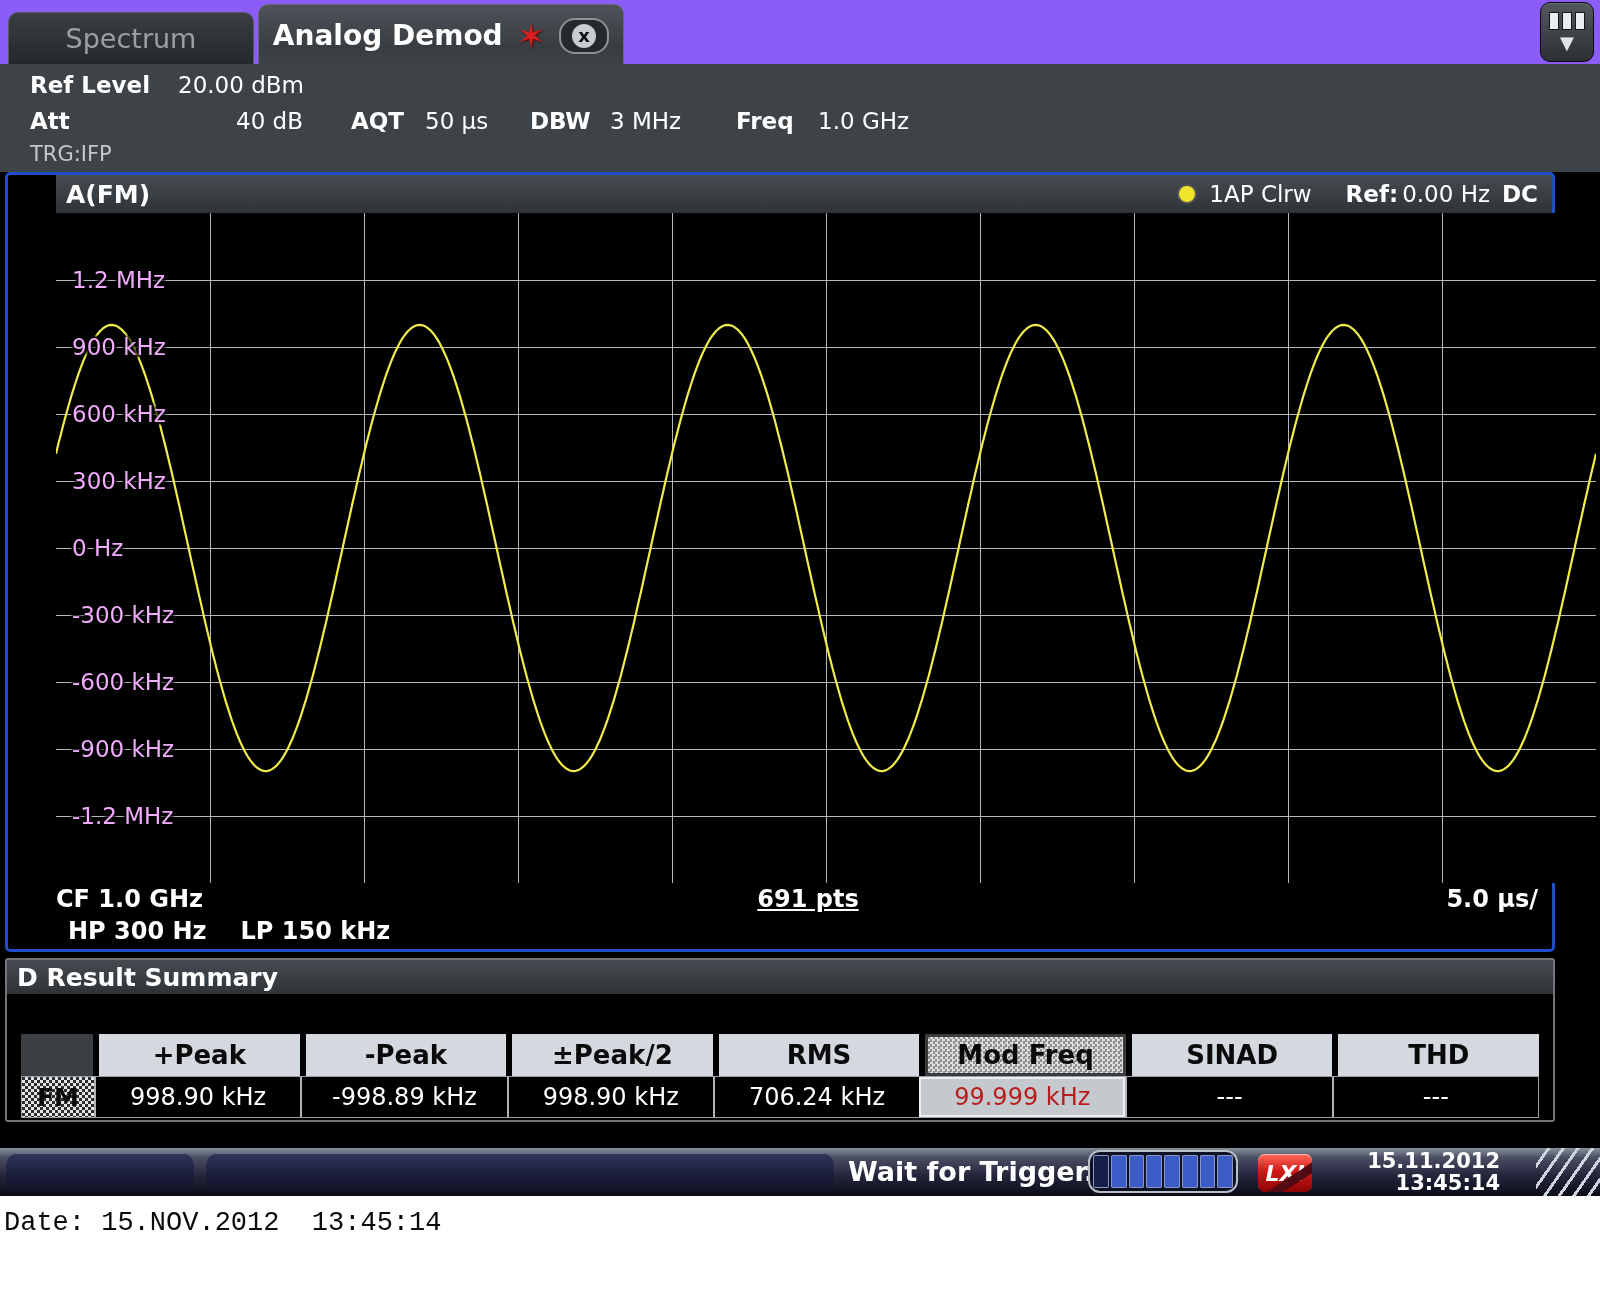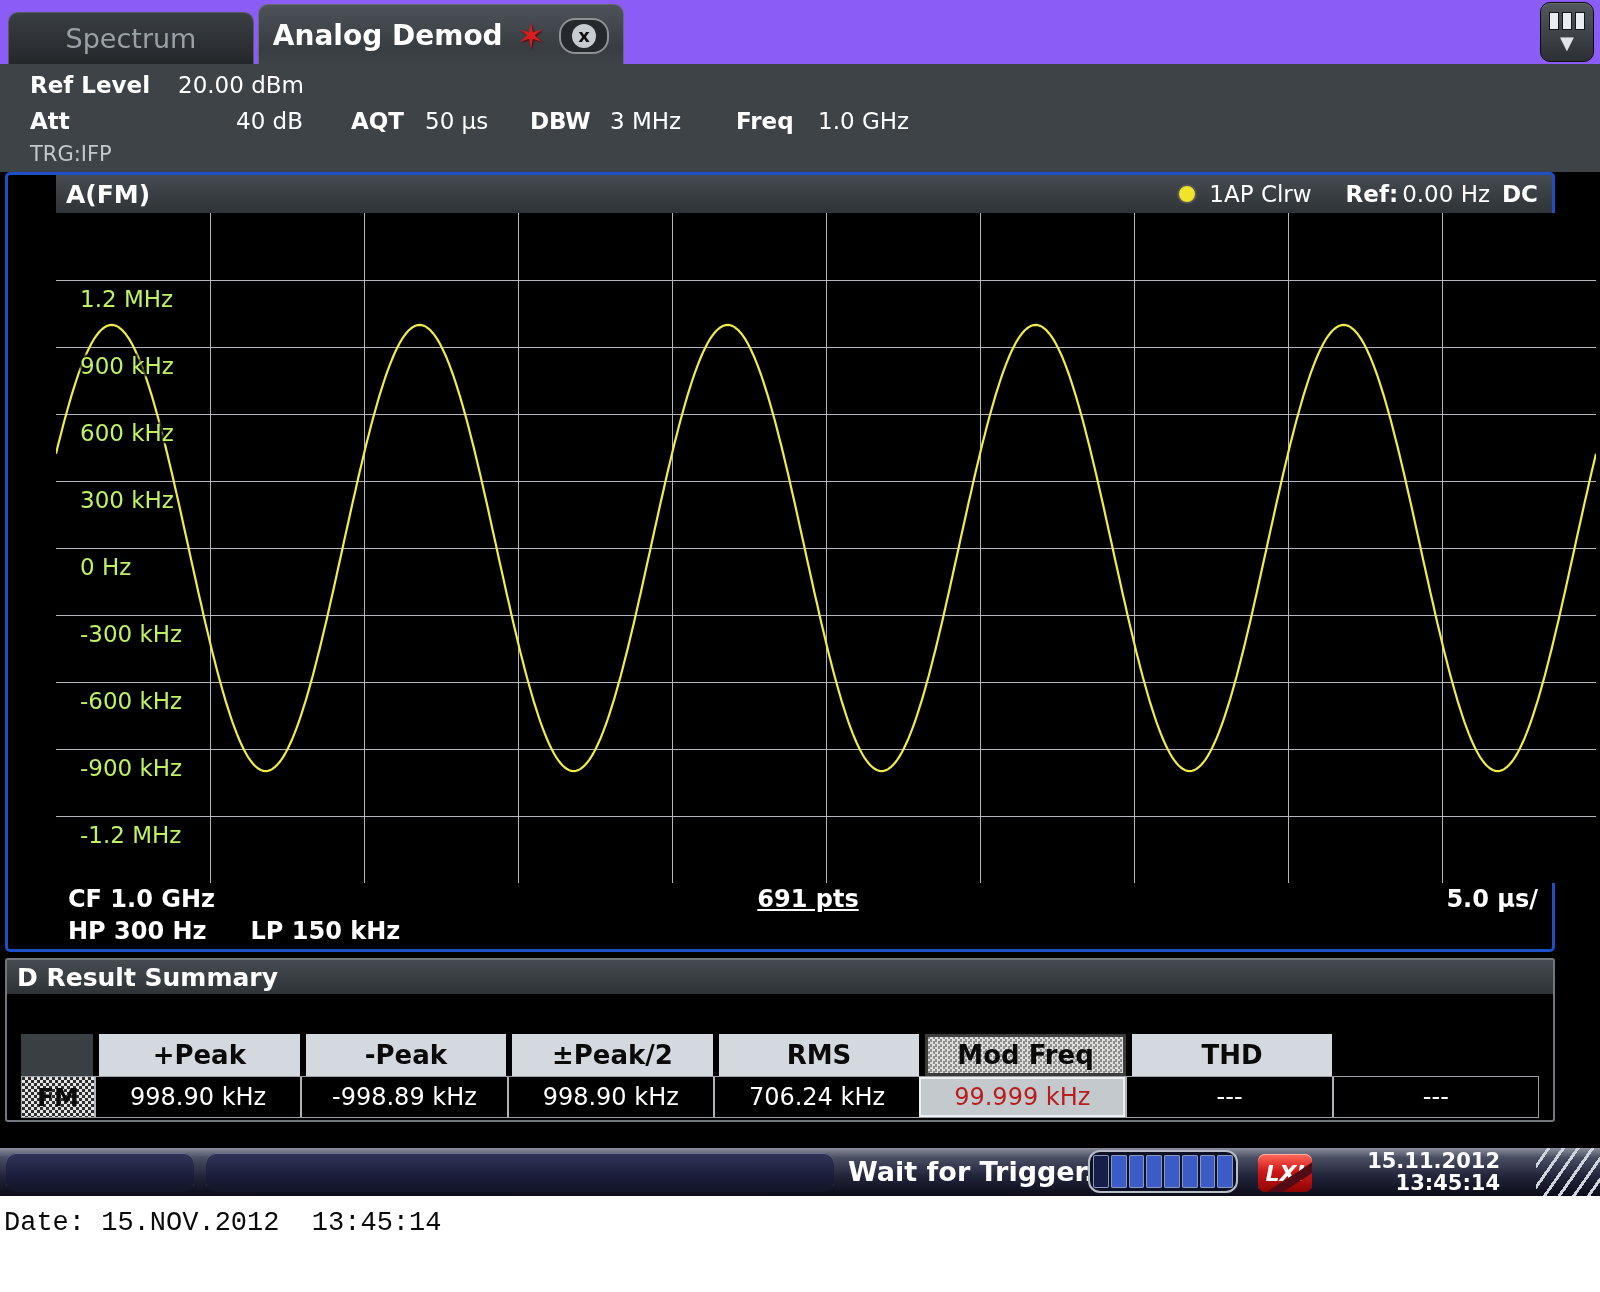--- a/index.html
+++ b/index.html
@@ -34,27 +34,27 @@
 
   
   .chartwin{position:absolute;left:5px;top:172px;width:1550px;height:780px;box-sizing:border-box;
        border:3px solid #1f4fc8;border-radius:5px;background:#000;padding-left:48px;}
   .wtitle{height:38px;background:linear-gradient(#454b50,#2e3337);display:flex;align-items:center;color:#fff;}
   .wtitle .wname{font-size:25px;font-weight:bold;margin-left:10px;}
   .wtitle .tright{margin-left:auto;display:flex;align-items:center;gap:12px;margin-right:14px;font-size:23px;}
   .dot{width:16px;height:16px;border-radius:50%;background:#f0e42a;border:2px solid #555;}
   .plot{position:relative;width:1540px;height:670px;background:#000;}
   .plot svg{position:absolute;left:0;top:0;}
-  .ytick{position:absolute;left:24px;transform:translateY(-50%);color:#bef264;font-size:23px;
-       text-shadow:2px 2px 2px #000,-2px -2px 2px #000,2px -2px 2px #000,-2px 2px 2px #000;white-space:nowrap;margin-top:19px;}
+  .ytick{position:absolute;left:16px;transform:translateY(-50%);color:#f0abfc;font-size:23px;
+       text-shadow:2px 2px 2px #000,-2px -2px 2px #000,2px -2px 2px #000,-2px 2px 2px #000;white-space:nowrap;}
   .cfooter{position:relative;height:66px;color:#fff;font-weight:bold;font-size:24px;}
-  .cfooter .cf{position:absolute;left:12px;top:2px;}
+  .cfooter .cf{position:absolute;left:0;top:2px;}
   .cfooter .pts{position:absolute;left:8px;right:0;top:2px;text-align:center;text-decoration:underline;}
   .cfooter .sweep{position:absolute;right:14px;top:2px;}
-  .cfooter .filters{position:absolute;left:12px;top:34px;display:flex;gap:44px;}
+  .cfooter .filters{position:absolute;left:12px;top:34px;display:flex;gap:34px;}
 
   
   .reswin{position:absolute;left:5px;top:958px;width:1550px;height:164px;box-sizing:border-box;
        border:2px solid #70767c;border-radius:3px;background:#000;}
   .reswin .wtitle{height:34px;}
   .carrier{position:absolute;left:0;top:36px;width:100%;height:36px;color:#fff;font-size:24px;display:flex;align-items:center;}
   .carrier .grp1{margin-left:225px;}
   .carrier .grp2{margin-left:68px;}
   .carrier b{font-weight:bold;}
   .rtable{position:absolute;left:14px;top:74px;width:1518px;}
@@ -199,20 +199,21 @@
     <div class="carrier">
     </div>
     <div class="rtable">
       <div class="thead" id="rs-head">
           <div class="hc hc0"></div>
           <div class="hc">+Peak</div>
           <div class="hc">-Peak</div>
           <div class="hc">±Peak/2</div>
           <div class="hc">RMS</div>
           <div class="hc sel">Mod Freq</div>
+          <div class="hc">SINAD</div>
           <div class="hc">THD</div>
         </div>
       <div class="trow" id="rs-row">
           <div class="vc lc">FM</div>
           <div class="vc">998.90 kHz</div>
           <div class="vc">-998.89 kHz</div>
           <div class="vc">998.90 kHz</div>
           <div class="vc">706.24 kHz</div>
           <div class="vc sel">99.999 kHz</div>
           <div class="vc">---</div>

